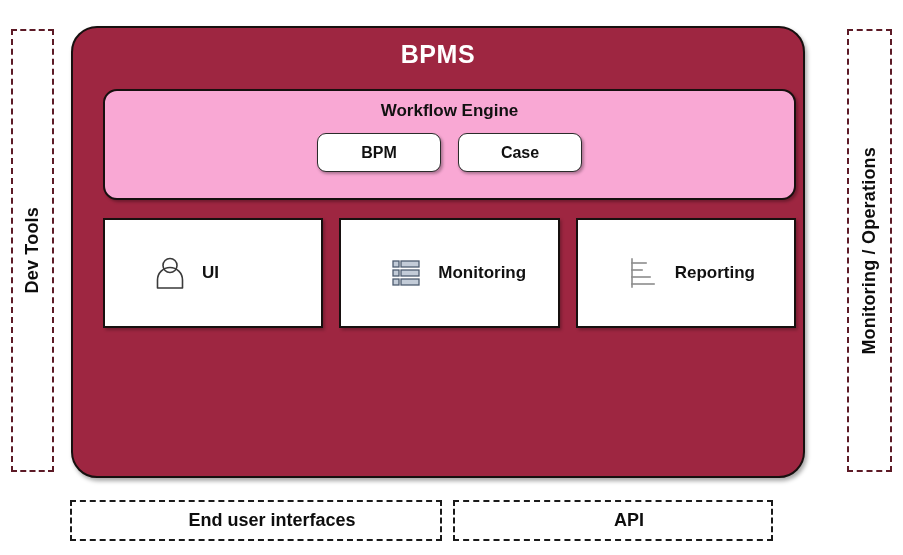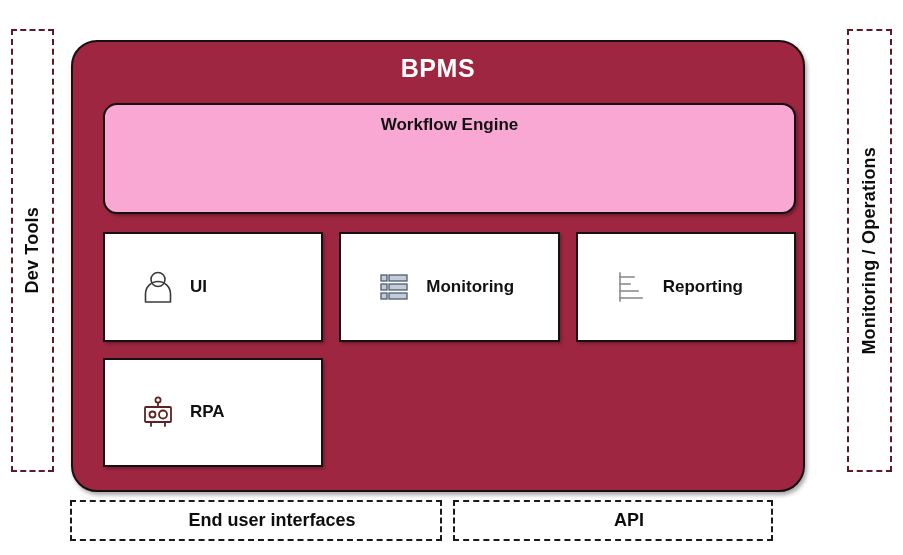--- a/index.html
+++ b/index.html
@@ -43,21 +43,21 @@
     font-size: 18px;
     font-weight: bold;
     color: #0d0d0d;
     letter-spacing: .2px;
   }
 
   
   #bpms-card {
     position: absolute;
     left: 71px;
-    top: 40px;
+    top: 26px;
     width: 734px;
     height: 452px;
     box-sizing: border-box;
     background: #9e2641;
     border: 2.5px solid #17100f;
     border-radius: 26px;
     box-shadow: 2px 3px 4px rgba(0,0,0,.35);
   }
 
   #bpms-title {
@@ -126,21 +126,21 @@
     grid-template-rows: repeat(2, 1fr);
     gap: 16px;
   }
   .capability-cell {
     background: #ffffff;
     border: 2.5px solid #17100f;
     box-sizing: border-box;
     display: flex;
     align-items: center;
     justify-content: flex-start;
-    padding-left: 36px;
+    padding-left: 48px;
     gap: 15px;
     box-shadow: 1.5px 2px 3px rgba(0,0,0,.28);
   }
   .capability-label {
     font-size: 17px;
     font-weight: bold;
     color: #111111;
     white-space: nowrap;
   }
   .cap-icon {
@@ -186,20 +186,24 @@
   <div id="monitoring-rail" class="side-rail">
     <span class="rail-label">Monitoring / Operations</span>
   </div>
 
   <div id="bpms-card">
 
     <div id="bpms-title">BPMS</div>
 
     <div id="workflow-panel">
       <div id="workflow-title">Workflow Engine</div>
+      <div id="workflow-engines">
+        <div class="engine-chip">BPM</div>
+        <div class="engine-chip">Case</div>
+      </div>
     </div>
 
     <div id="capability-grid">
 
       <div class="capability-cell">
         <span class="cap-icon">
           <svg width="30" height="32" viewBox="0 0 30 32">
             <circle cx="15" cy="8.5" r="7" fill="none" stroke="#3a3a3a" stroke-width="1.6"></circle>
             <path d="M2.5 31 L2.5 23 A12.5 12.5 0 0 1 27.5 23 L27.5 31 Z" fill="none" stroke="#3a3a3a" stroke-width="1.6" stroke-linejoin="round"></path>
           </svg>
@@ -232,36 +236,20 @@
               <line x1="4" y1="6" x2="18" y2="6"></line>
               <line x1="4" y1="13" x2="14" y2="13"></line>
               <line x1="4" y1="20" x2="22" y2="20"></line>
               <line x1="4" y1="27" x2="26" y2="27"></line>
             </g>
           </svg>
         </span>
         <span class="capability-label">Reporting</span>
       </div>
 
-      <div class="capability-cell">
-        <span class="cap-icon">
-          <svg width="34" height="32" viewBox="0 0 34 32">
-            <g stroke="#5c2223" stroke-width="1.8" fill="none" stroke-linecap="round">
-              <circle cx="17" cy="4" r="2.6"></circle>
-              <line x1="17" y1="6.6" x2="17" y2="11"></line>
-              <rect x="4" y="11" width="26" height="15" rx="1"></rect>
-              <circle cx="11.5" cy="18.5" r="3"></circle>
-              <circle cx="22" cy="18.5" r="4"></circle>
-              <line x1="10" y1="26" x2="10" y2="30"></line>
-              <line x1="24" y1="26" x2="24" y2="30"></line>
-            </g>
-          </svg>
-        </span>
-        <span class="capability-label">RPA</span>
-      </div>
 
 
     </div>
   </div>
 
   <div id="end-user-box" class="bottom-box">
     <span class="bottom-label">End user interfaces</span>
   </div>
   <div id="api-box" class="bottom-box">
     <span class="bottom-label">API</span>

